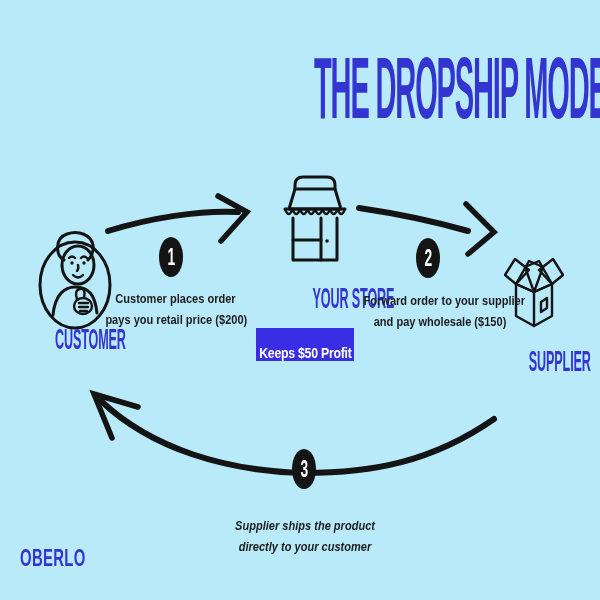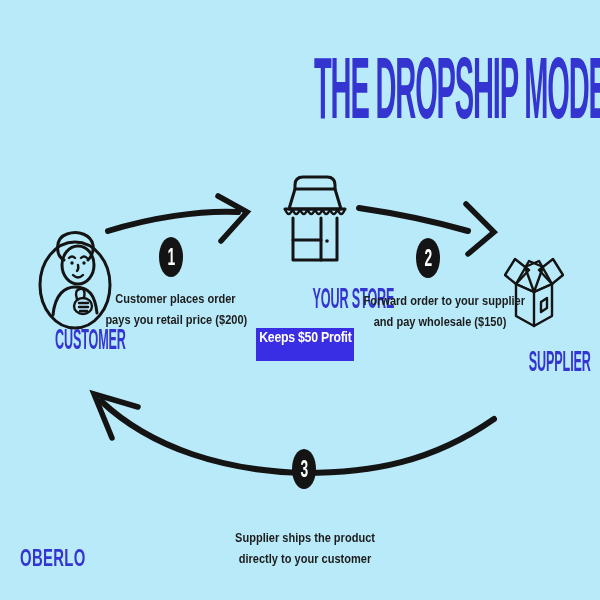--- a/index.html
+++ b/index.html
@@ -28,21 +28,21 @@
   .head{stroke:var(--ink,#141414);stroke-width:5.5;fill:none;stroke-linecap:round;stroke-linejoin:miter;}
   .step-oval{
     position:absolute;width:24px;height:40px;border-radius:50%;
     background:var(--ink,#141414);display:flex;align-items:center;justify-content:center;
   }
   .step-num{color:#fff;font-size:23px;font-weight:700;transform:scaleX(0.6);}
   .caption{position:absolute;text-align:center;color:var(--caption_text,#1c1c1c);}
   .cap-line{display:block;font-size:13px;font-weight:700;line-height:21px;transform:scaleX(0.85);transform-origin:center;white-space:nowrap;}
   .badge{
     position:absolute;left:256px;top:328px;width:98px;height:33px;
-    background:var(--badge_blue,#3a2ee4);display:flex;align-items:flex-start;justify-content:center;
+    background:var(--badge_blue,#3a2ee4);display:flex;align-items:flex-end;justify-content:center;
   }
   .badge-text{color:var(--badge_text,#ffffff);font-size:15px;font-weight:700;letter-spacing:-0.3px;transform:scaleX(0.82);white-space:nowrap;}
   .brand{
     position:absolute;left:20px;top:544px;font-size:24px;font-weight:900;
     color:var(--accent_blue,#3434d0);transform:scaleX(0.62);transform-origin:left center;letter-spacing:0.5px;
   }
 </style>
 </head>
 <body>
 
@@ -128,20 +128,20 @@
   </div>
 
   <div class="caption" style="left:93px;top:288px;width:165px;">
     <span class="cap-line">Customer places order</span>
     <span class="cap-line">pays you retail price ($200)</span>
   </div>
   <div class="caption" style="left:350px;top:290px;width:180px;">
     <span class="cap-line">Forward order to your supplier</span>
     <span class="cap-line">and pay wholesale ($150)</span>
   </div>
-  <div class="caption" style="left:210px;top:527px;width:190px;">
+  <div class="caption" style="left:210px;top:515px;width:190px;font-style:italic;">
     <span class="cap-line">Supplier ships the product</span>
     <span class="cap-line">directly to your customer</span>
   </div>
 
   <div class="brand condensed">OBERLO</div>
 
 </div>
 
 </body></html>

